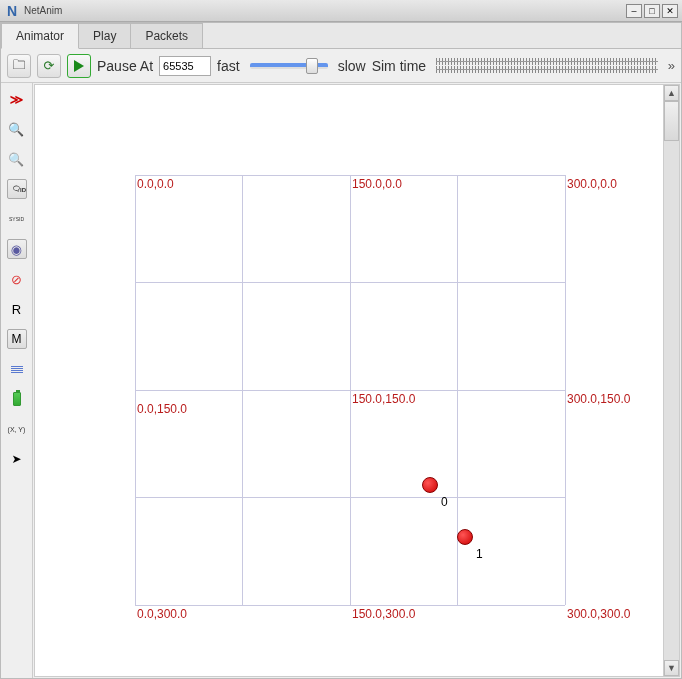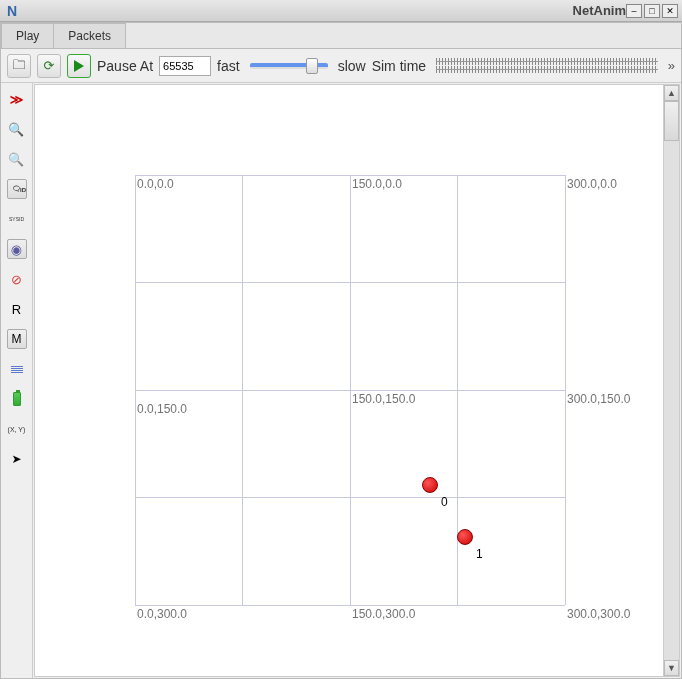--- a/index.html
+++ b/index.html
@@ -1,20 +1,20 @@
 <!DOCTYPE html>
 <html><head>
 <meta charset="utf-8">
 <style>
   * { box-sizing: border-box; margin: 0; padding: 0; }
   body { font-family: sans-serif; font-size: 12px; background: #dcdcdc; width: 682px; height: 679px; overflow: hidden; }
   
   .titlebar { height: 22px; background: linear-gradient(#e8e8e8, #d0d0d0); display: flex; align-items: center; border-bottom: 1px solid #aaa; padding: 0 4px; }
   .titlebar .app-icon { width: 16px; height: 16px; display: flex; align-items: center; justify-content: center; color: #3366aa; font-weight: bold; font-size: 14px; margin-right: 4px; }
-  .titlebar .title { flex: 1; text-align: right; font-weight: bold; color: #444; font-size: 13px; }
+  .titlebar .title { flex: 1; text-align: left; font-weight: normal; color: #444; font-size: 10px; }
   .titlebar .win-btns { display: flex; gap: 2px; }
   .titlebar .win-btn { width: 16px; height: 14px; border: 1px solid #888; background: #eee; display: flex; align-items: center; justify-content: center; font-size: 9px; cursor: pointer; }
   
   .window-body { background: #efefef; height: calc(679px - 22px); display: flex; flex-direction: column; border: 1px solid #bbb; }
   
   .tabs { display: flex; height: 26px; background: #e8e8e8; border-bottom: 1px solid #bbb; }
   .tab { padding: 4px 14px; border: 1px solid #bbb; border-bottom: none; background: #ddd; margin-right: -1px; cursor: pointer; display: flex; align-items: center; color: #333; }
   .tab.active { background: #efefef; border-bottom: 1px solid #efefef; margin-bottom: -1px; z-index: 1; }
   
   .toolbar { display: flex; align-items: center; height: 34px; padding: 3px 6px; gap: 6px; border-bottom: 1px solid #ccc; }
@@ -55,21 +55,21 @@
   .canvas { flex:1; position: relative; background: #fff; }
   .vscroll { width: 16px; background: #eee; border-left:1px solid #ccc; display:flex; flex-direction:column; }
   .vscroll .arr { height:16px; display:flex; align-items:center; justify-content:center; font-size:9px; color:#555; background:linear-gradient(#f0f0f0,#ddd); border:1px solid #bbb; cursor:pointer; }
   .vscroll .track { flex:1; background:#e0e0e0; }
   .vscroll .thumb-bottom { height:40px; background:linear-gradient(#f0f0f0,#d8d8d8); border:1px solid #bbb; margin-top:auto; }
   
   .grid { position: absolute; left: 100px; top: 90px; width: 430px; height: 430px; }
   .gline-h, .gline-v { position: absolute; background: #c8c8e0; }
   .gline-h { height: 1px; width: 100%; }
   .gline-v { width: 1px; height: 100%; }
-  .coord-label { position: absolute; font-size: 12px; color: #737373; }
+  .coord-label { position: absolute; font-size: 12px; color: #b91c1c; }
   .node { position: absolute; width: 16px; height: 16px; background: radial-gradient(circle at 35% 35%, #ff5555, #cc0000); border: 1px solid #800; border-radius: 50%; }
   .node-label { position: absolute; font-size: 12px; color: #000; }
   
   .statusbar { height: 26px; display: flex; align-items: center; padding: 0 6px; background: #efefef; border-top: 1px solid #ccc; gap: 4px; }
   .status-text { font-size: 12px; color: #222; }
   .status-field { flex: 1; height: 20px; border: 1px solid #aaa; background: #fff; }
 </style>
 </head>
 <body>
 
@@ -79,20 +79,21 @@
   <div class="win-btns">
     <div class="win-btn">–</div>
     <div class="win-btn">□</div>
     <div class="win-btn">✕</div>
   </div>
 </div>
 
 <div class="window-body">
 
   <div class="tabs">
+    <div class="tab active">Animator</div>
     <div class="tab">Play</div>
     <div class="tab">Packets</div>
   </div>
 
   <div class="toolbar">
     <div class="tb-btn">
       <span style="font-size:13px;">🗀</span>
     </div>
     <div class="tb-btn">
       <span style="color:#2a7a2a;font-size:13px;">⟳</span>

